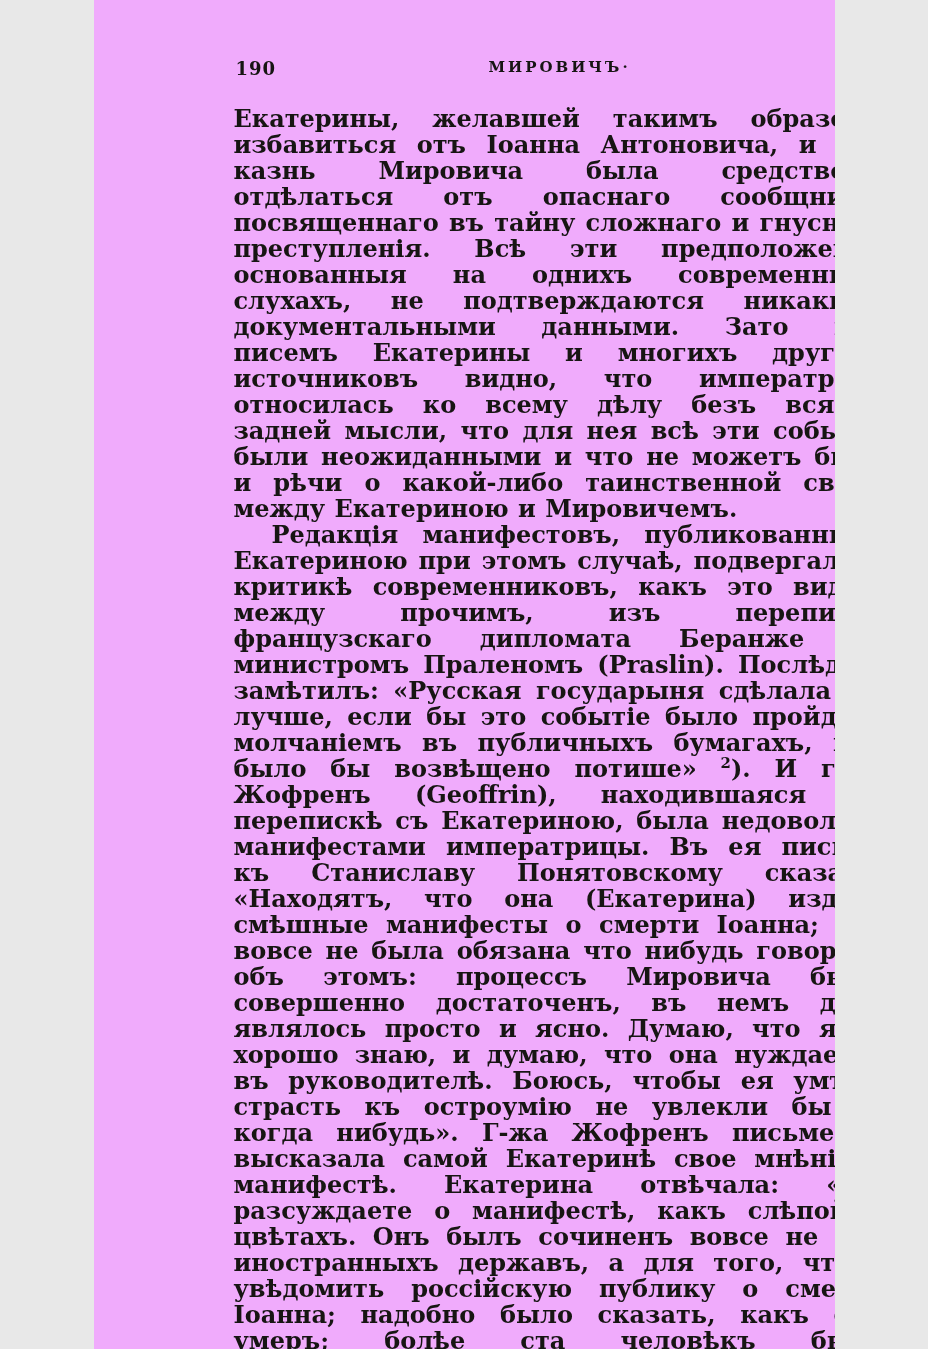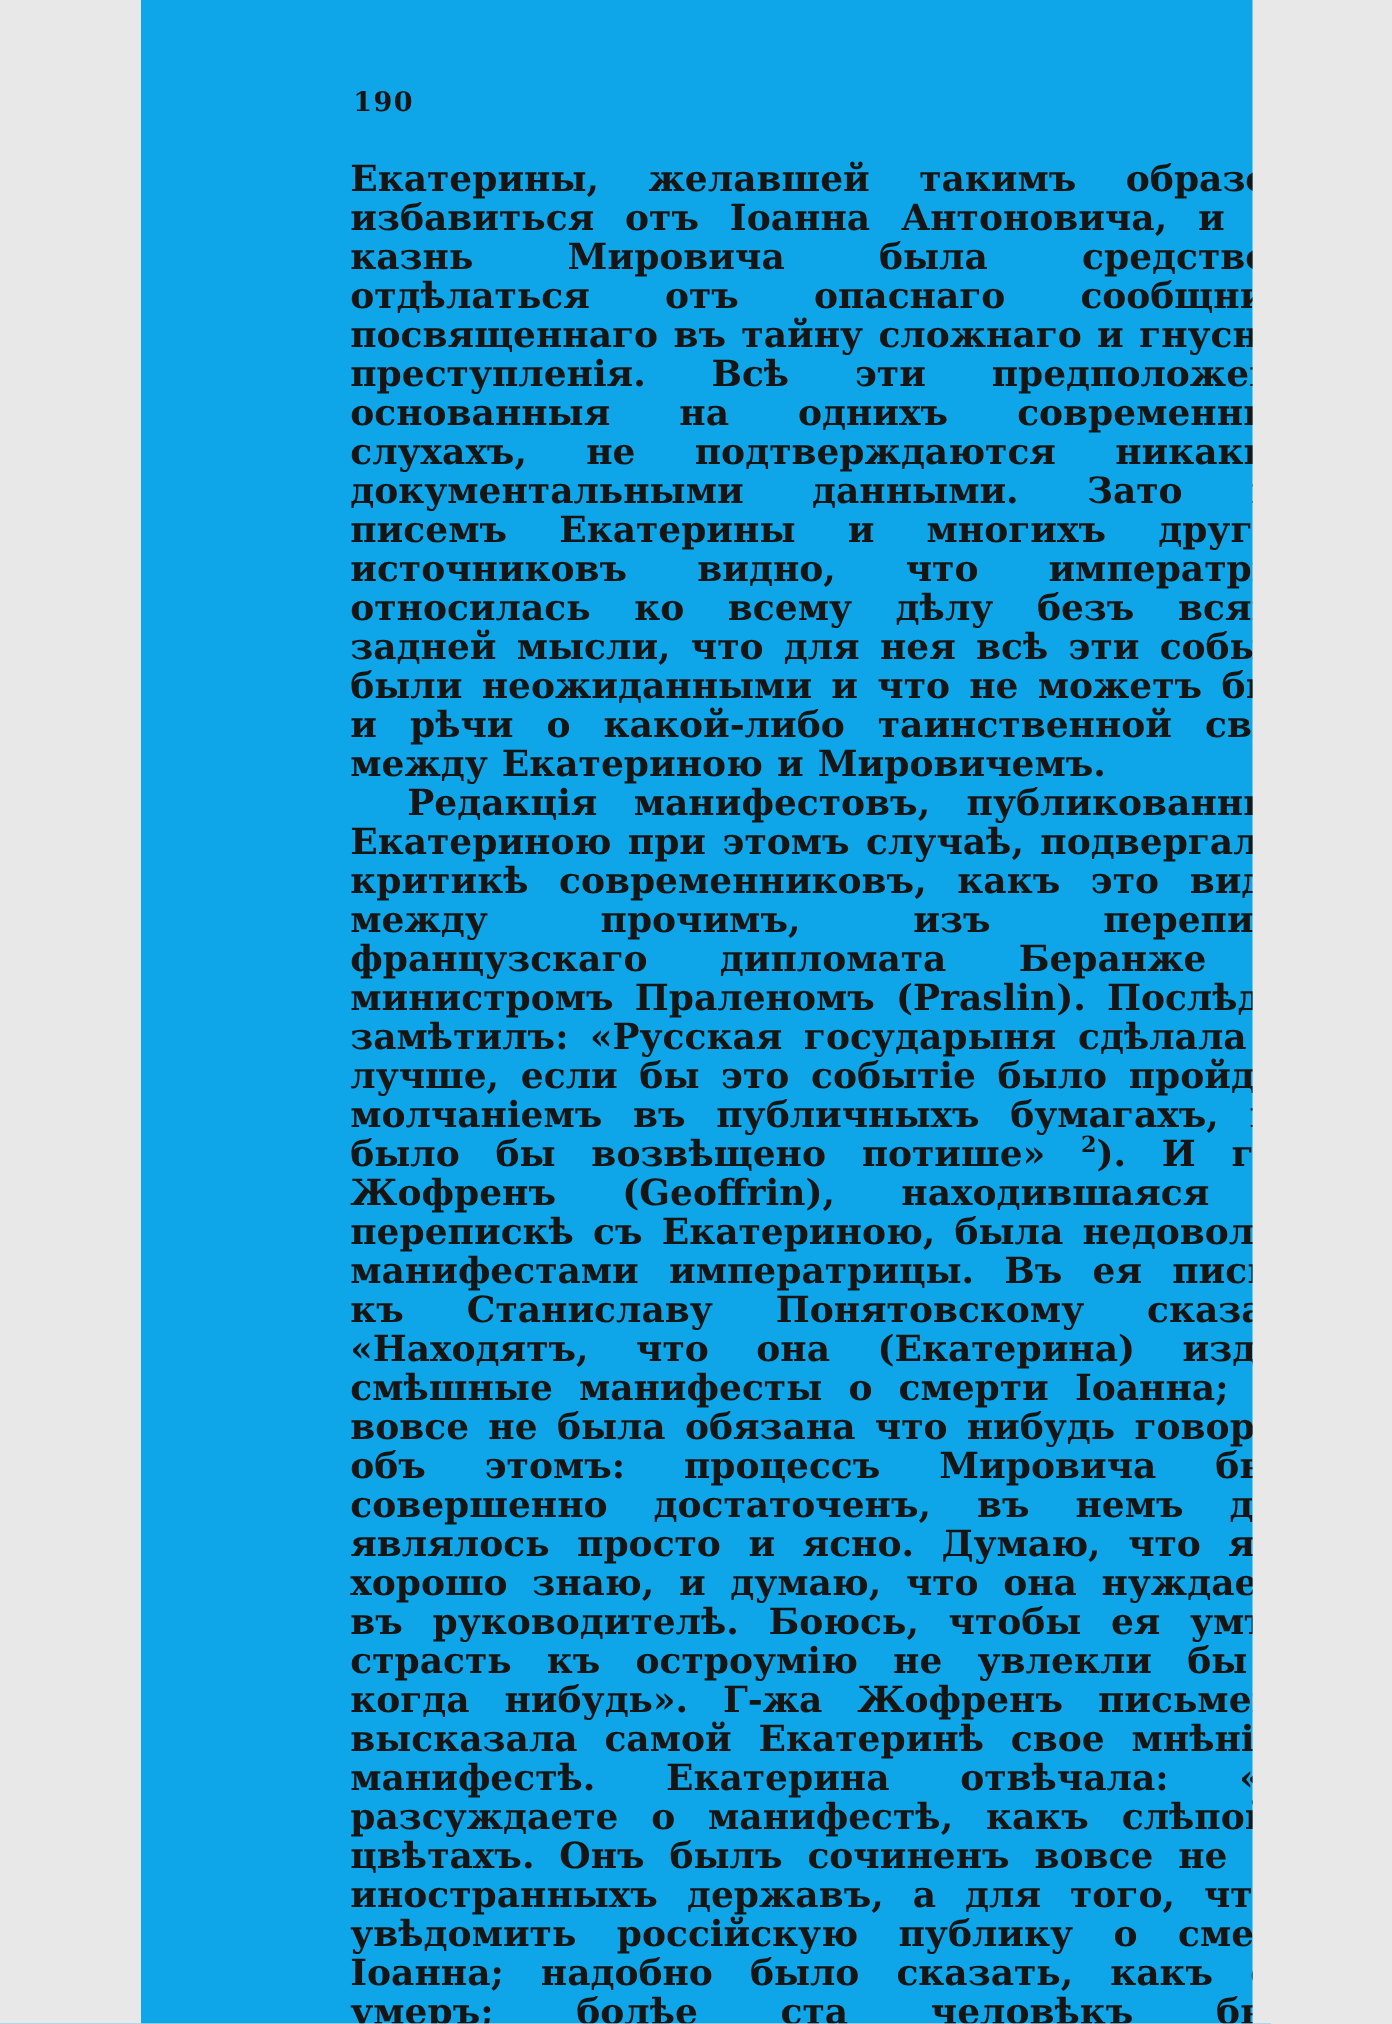--- a/index.html
+++ b/index.html
@@ -5,21 +5,21 @@
   html, body {
     margin: 0;
     padding: 0;
     background: #e8e8e8;
   }
   .page {
     position: relative;
     width: 741px;
     height: 1349px;
     margin: 0 auto;
-    background: #0ea5e9;
+    background: #f0abfc;
     color: #171513;
     font-family: "DejaVu Serif", "Liberation Serif", serif;
     overflow: hidden;
     box-sizing: border-box;
   }
   .header-row {
     position: absolute;
     top: 58px;
     left: 140px;
     width: 652px;
@@ -61,20 +61,21 @@
     line-height: 0;
   }
 </style>
 </head>
 <body>
 
 <div class="page">
 
   <div class="header-row">
     <span class="page-number">190</span>
+    <div class="running-title">МИРОВИЧЪ·</div>
   </div>
 
   <div class="text-block">
     <div>
         <p class="para">Екатерины, желавшей такимъ образомъ избавиться отъ Іоанна Антоновича, и что казнь Мировича была средствомъ отдѣлаться отъ опаснаго сообщника, посвященнаго въ тайну сложнаго и гнуснаго преступленія. Всѣ эти предположенія, основанныя на однихъ современныхъ слухахъ, не подтверждаются никакими документальными данными. Зато изъ писемъ Екатерины и многихъ другихъ источниковъ видно, что императрица относилась ко всему дѣлу безъ всякой задней мысли, что для нея всѣ эти событія были неожиданными и что не можетъ быть и рѣчи о какой-либо таинственной связи между Екатериною и Мировичемъ.</p>
         <p class="para indent">Редакція манифестовъ, публикованныхъ Екатериною при этомъ случаѣ, подвергалась критикѣ современниковъ, какъ это видно, между прочимъ, изъ переписки французскаго дипломата Беранже съ министромъ Праленомъ (Praslin). Послѣдній замѣтилъ: «Русская государыня сдѣлала бы лучше, если бы это событіе было пройдено молчаніемъ въ публичныхъ бумагахъ, или было бы возвѣщено потише» <sup class="fnref">2</sup>). И г-жа Жофренъ (Geoffrin), находившаяся въ перепискѣ съ Екатериною, была недовольна манифестами императрицы. Въ ея письмѣ къ Станиславу Понятовскому сказано: «Находятъ, что она (Екатерина) издала смѣшные манифесты о смерти Іоанна; она вовсе не была обязана что нибудь говорить объ этомъ: процессъ Мировича былъ совершенно достаточенъ, въ немъ дѣло являлось просто и ясно. Думаю, что я ее хорошо знаю, и думаю, что она нуждается въ руководителѣ. Боюсь, чтобы ея умъ и страсть къ остроумію не увлекли бы ее когда нибудь». Г-жа Жофренъ письменно высказала самой Екатеринѣ свое мнѣніе о манифестѣ. Екатерина отвѣчала: «Вы разсуждаете о манифестѣ, какъ слѣпой о цвѣтахъ. Онъ былъ сочиненъ вовсе не для иностранныхъ державъ, а для того, чтобъ увѣдомить россійскую публику о смерти Іоанна; надобно было сказать, какъ онъ умеръ; болѣе ста человѣкъ были свидѣтелями его смерти и покушенія измѣнника; не было поэтому возможнымъ не написать обстоятельнаго извѣстія; не сдѣлать этого — значило подтвердить зло-</p>
       </div>
 
   </div>
 

